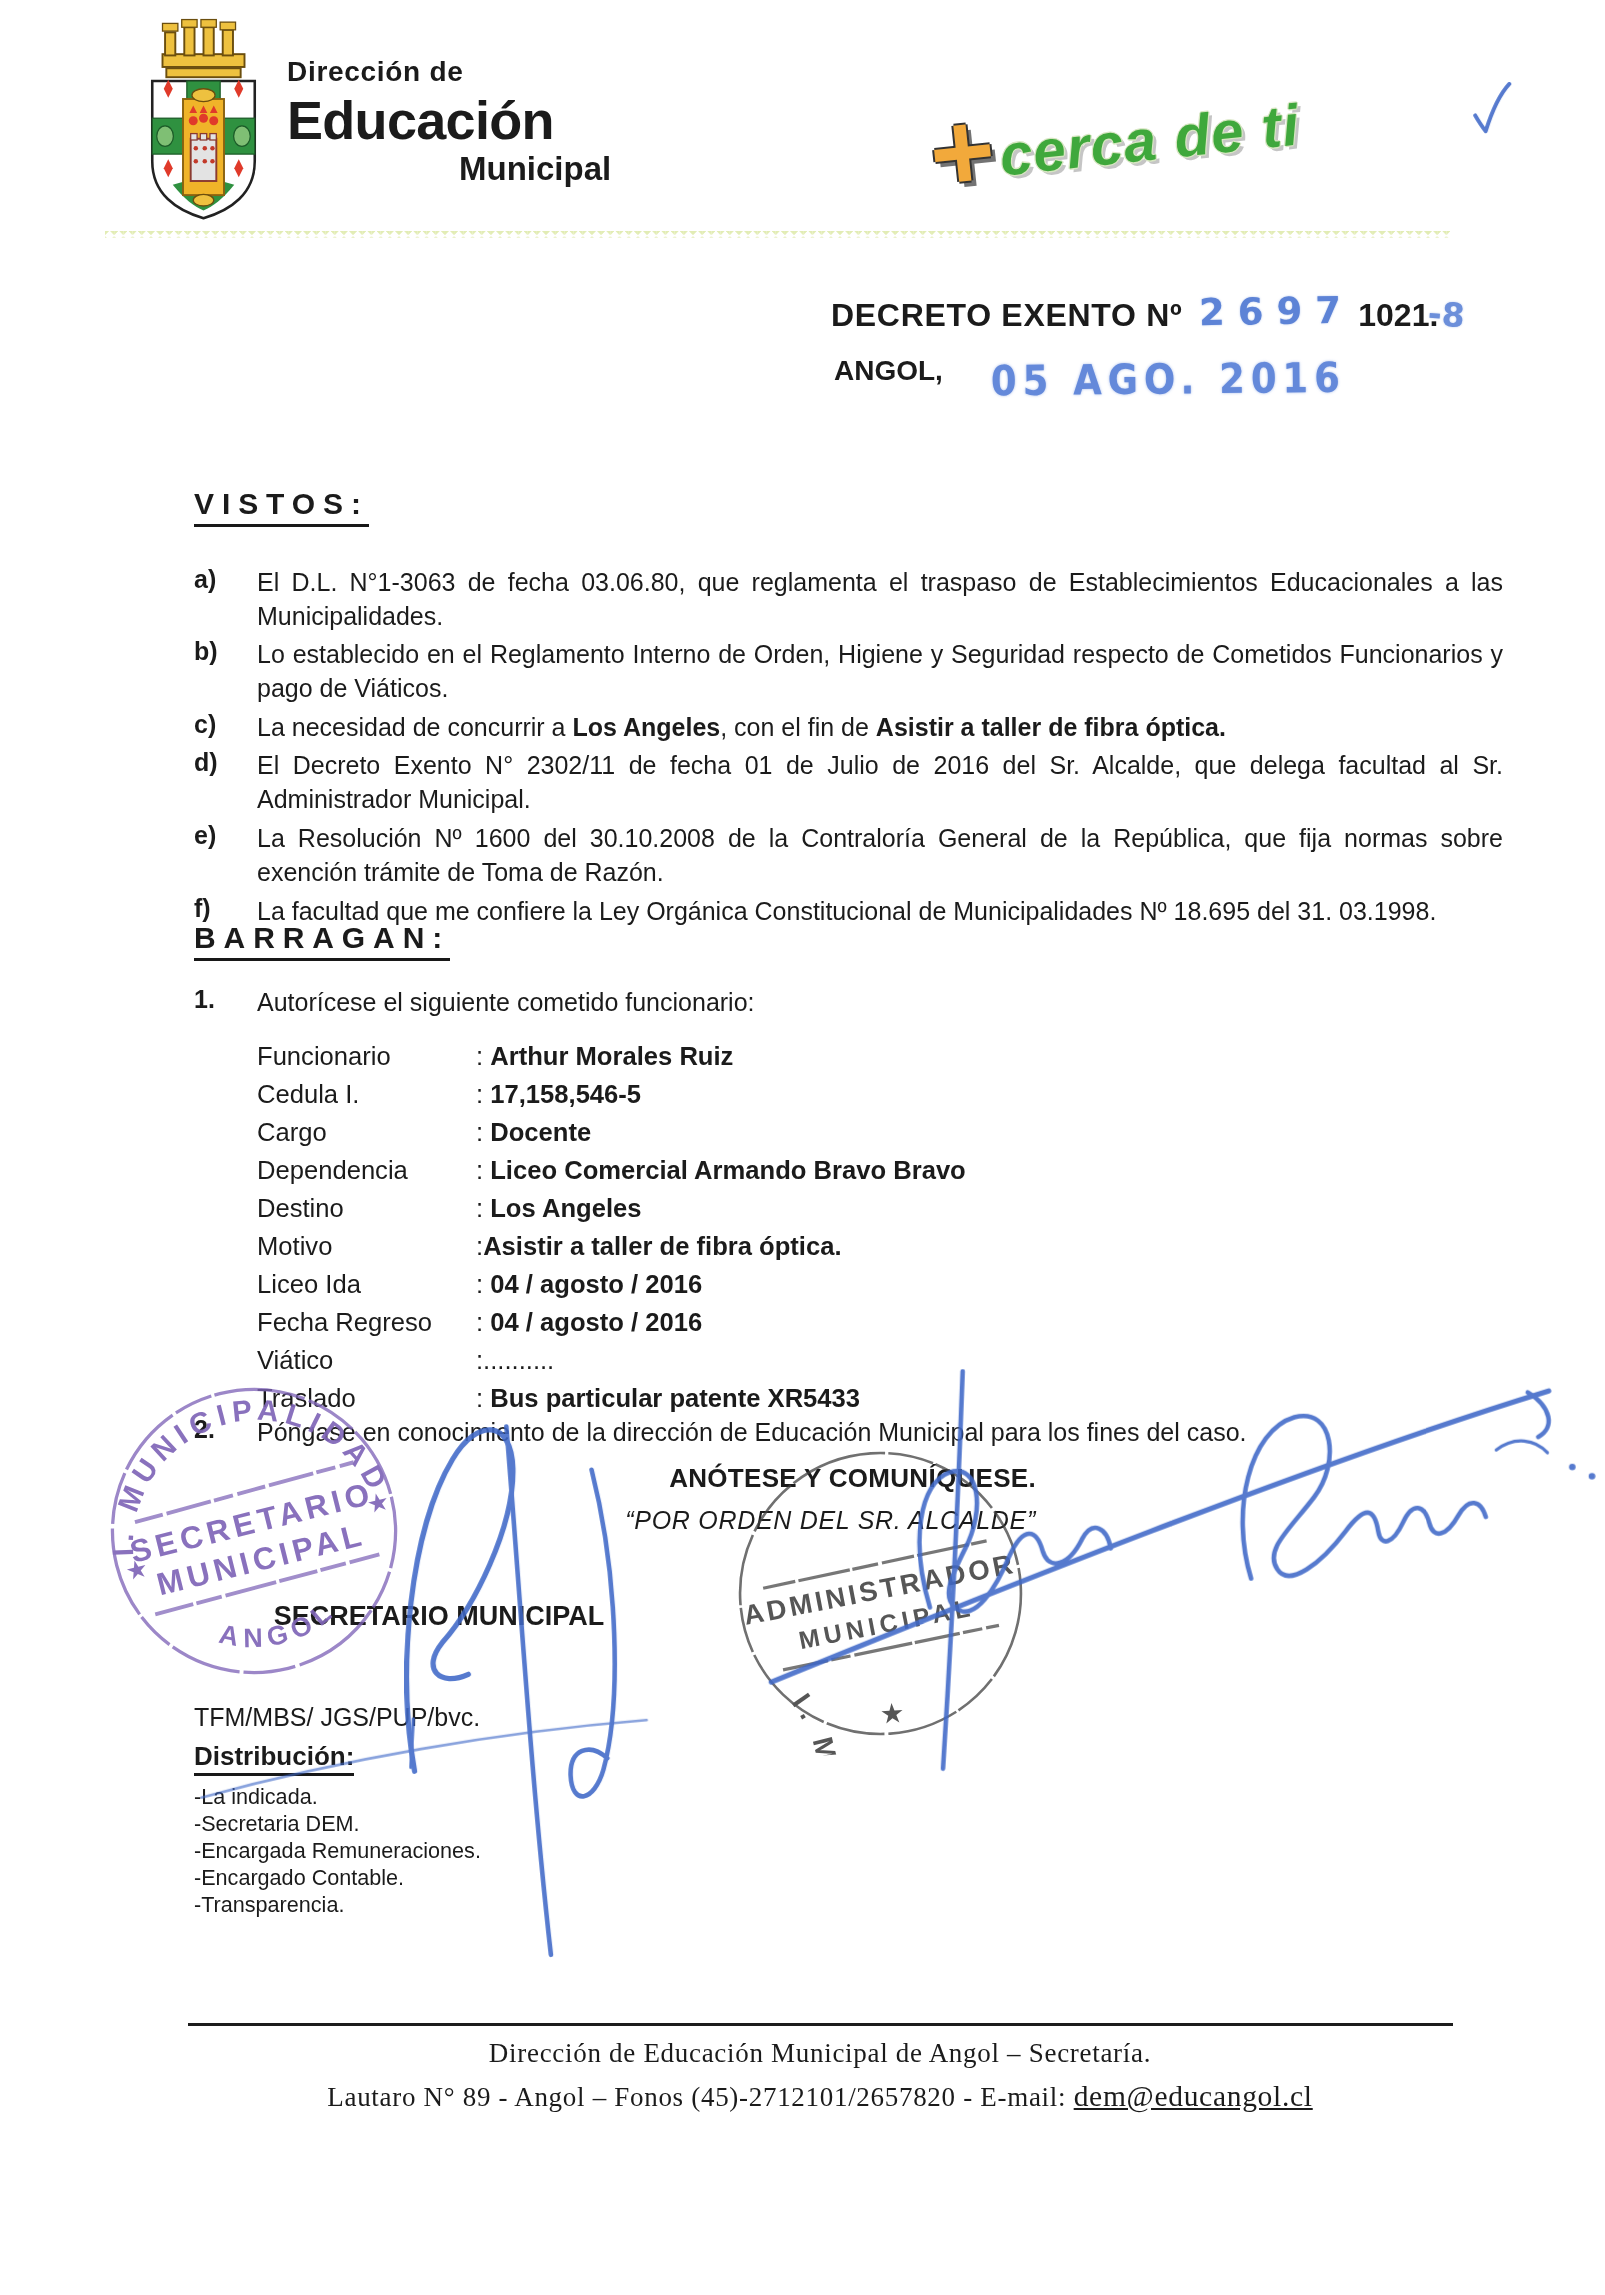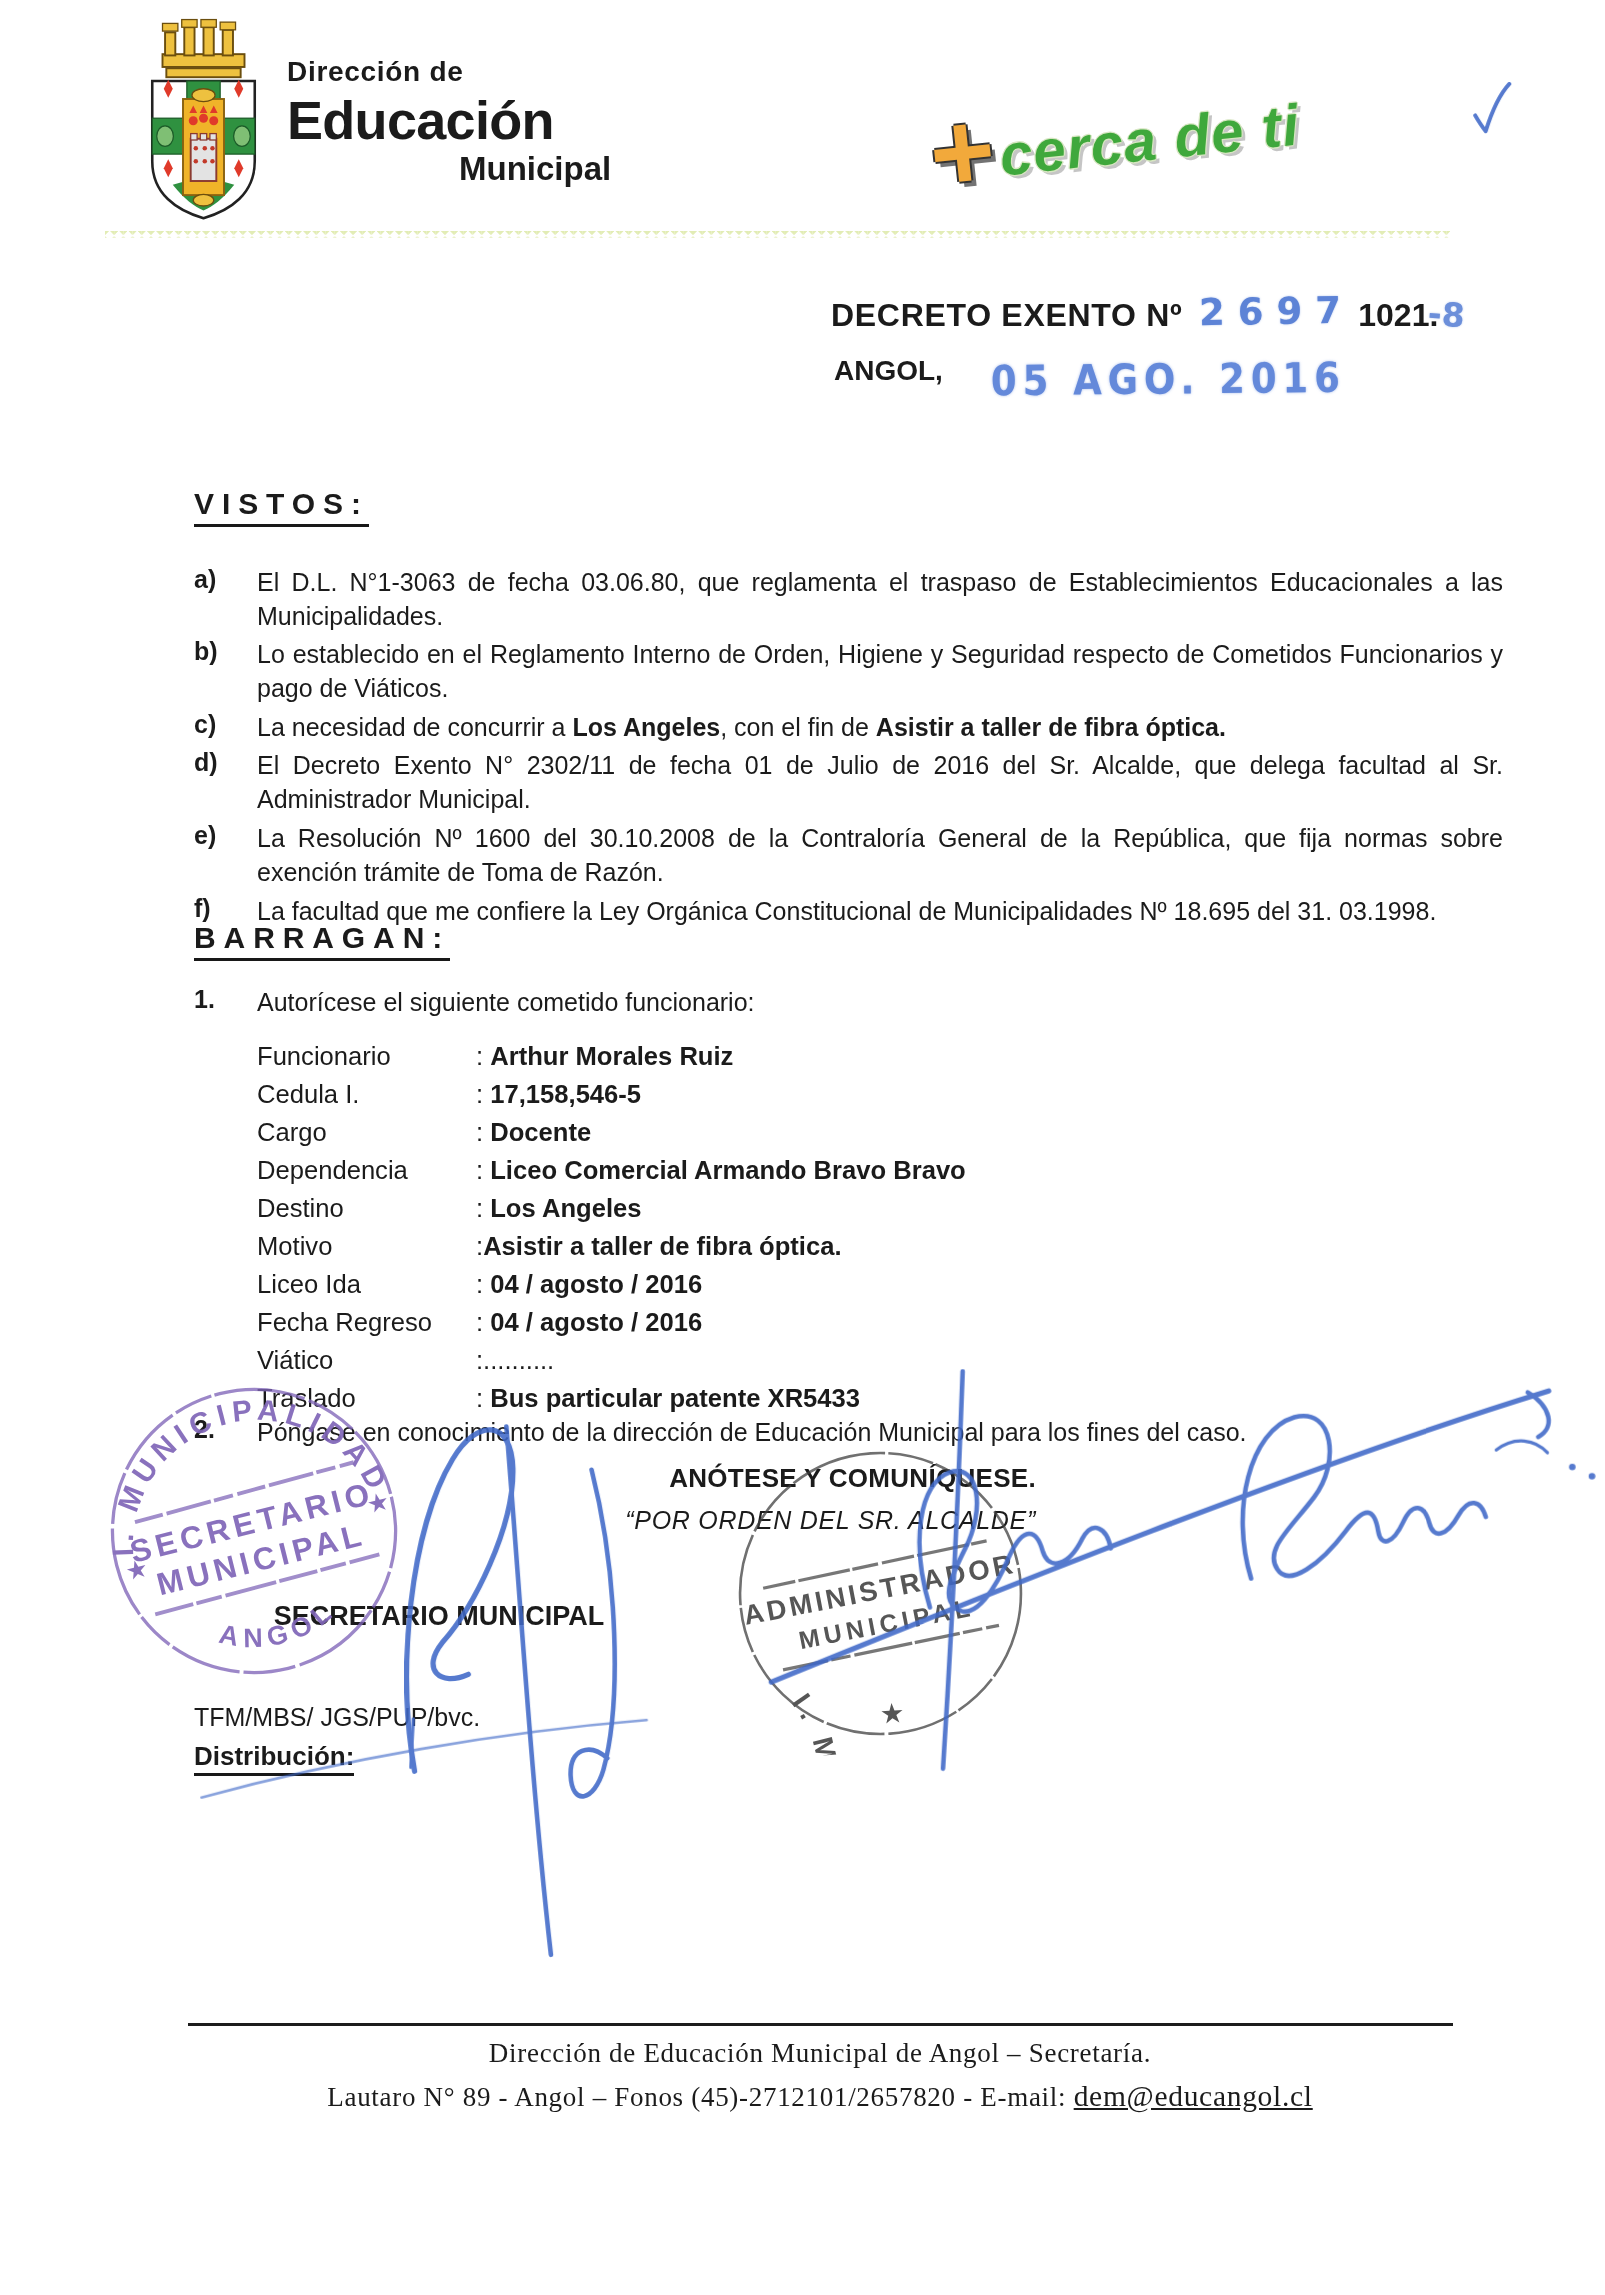--- a/index.html
+++ b/index.html
@@ -265,20 +265,27 @@
     <div class="order2">“POR ORDEN DEL SR. ALCALDE”</div>
   </div>
 
   <div class="sig sig-left">
     <div class="sig-title">SECRETARIO MUNICIPAL</div>
   </div>
 
   <div class="distribution">
     <div class="initials">TFM/MBS/ JGS/PUP/bvc.</div>
     <div class="dist-heading">Distribución:</div>
+    <div class="dist-list">
+      <div class="dist-item">-La indicada.</div>
+      <div class="dist-item">-Secretaria DEM.</div>
+      <div class="dist-item">-Encargada Remuneraciones.</div>
+      <div class="dist-item">-Encargado Contable.</div>
+      <div class="dist-item">-Transparencia.</div>
+    </div>
   </div>
 
   <div class="footer-rule"></div>
   <div class="footer">
     <div class="footer-l1">Dirección de Educación Municipal de Angol – Secretaría.</div>
     <div class="footer-l2"><span>Lautaro  N°  89 - Angol – Fonos (45)-2712101/2657820 - E-mail:  </span><span class="footer-email">dem@educangol.cl</span></div>
   </div>
 
   <svg class="stamp stamp-purple" width="308" height="308" viewBox="0 0 470 470" style="opacity:.92">
     <circle cx="235" cy="235" r="216" fill="none" stroke="#8066b8" stroke-width="5" stroke-dasharray="110 6 60 5 140 7 80 6" opacity=".85"></circle>

